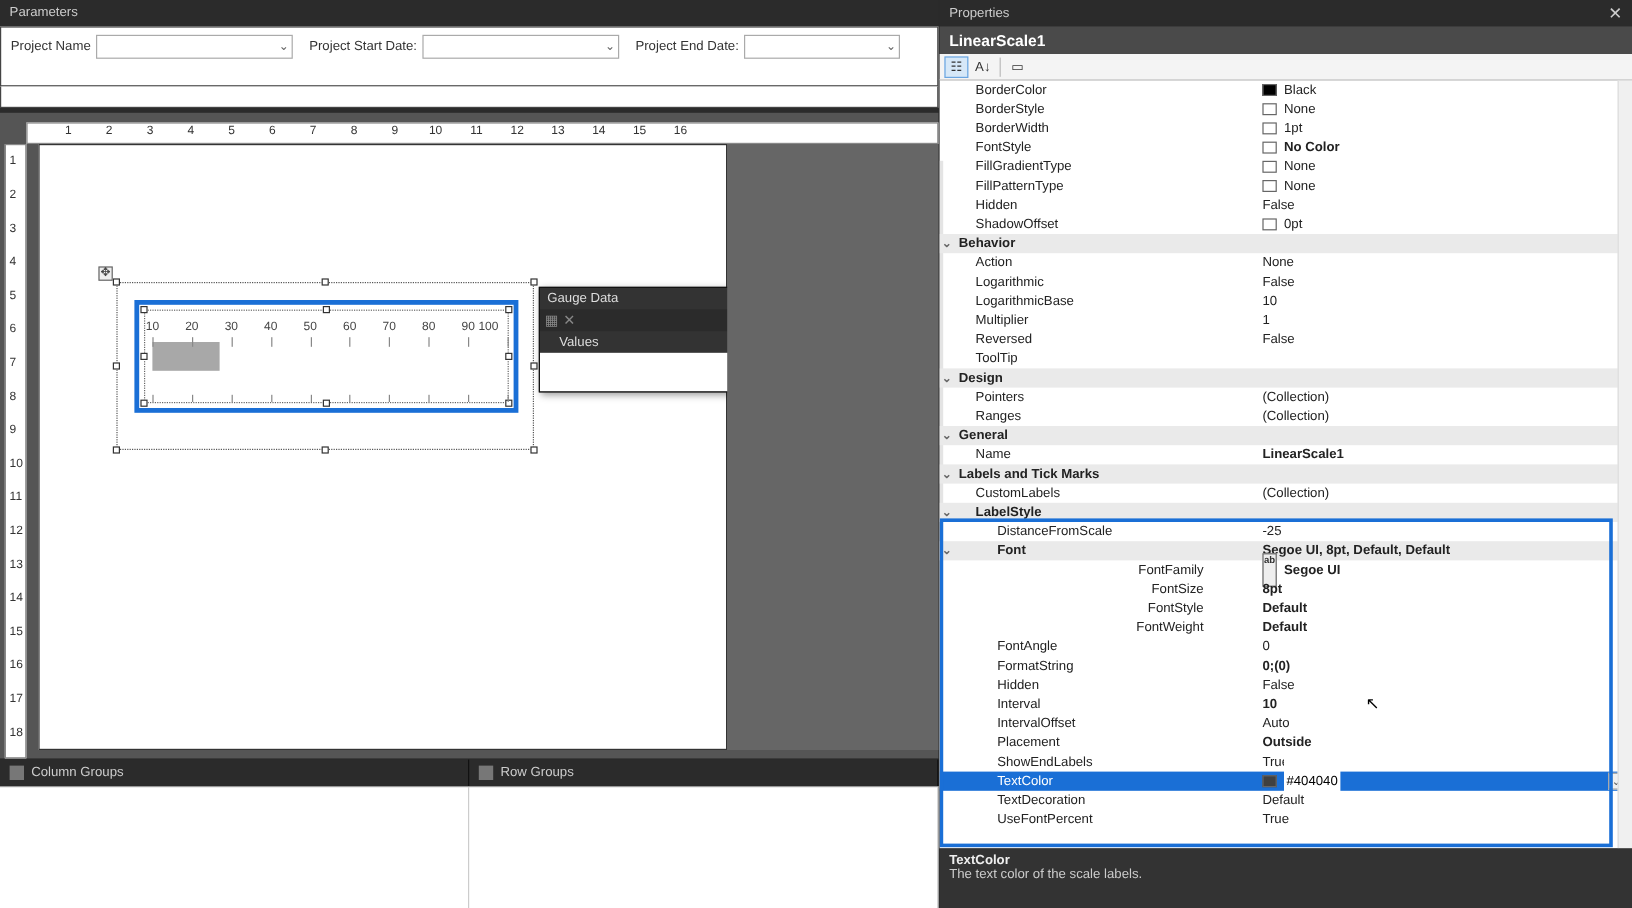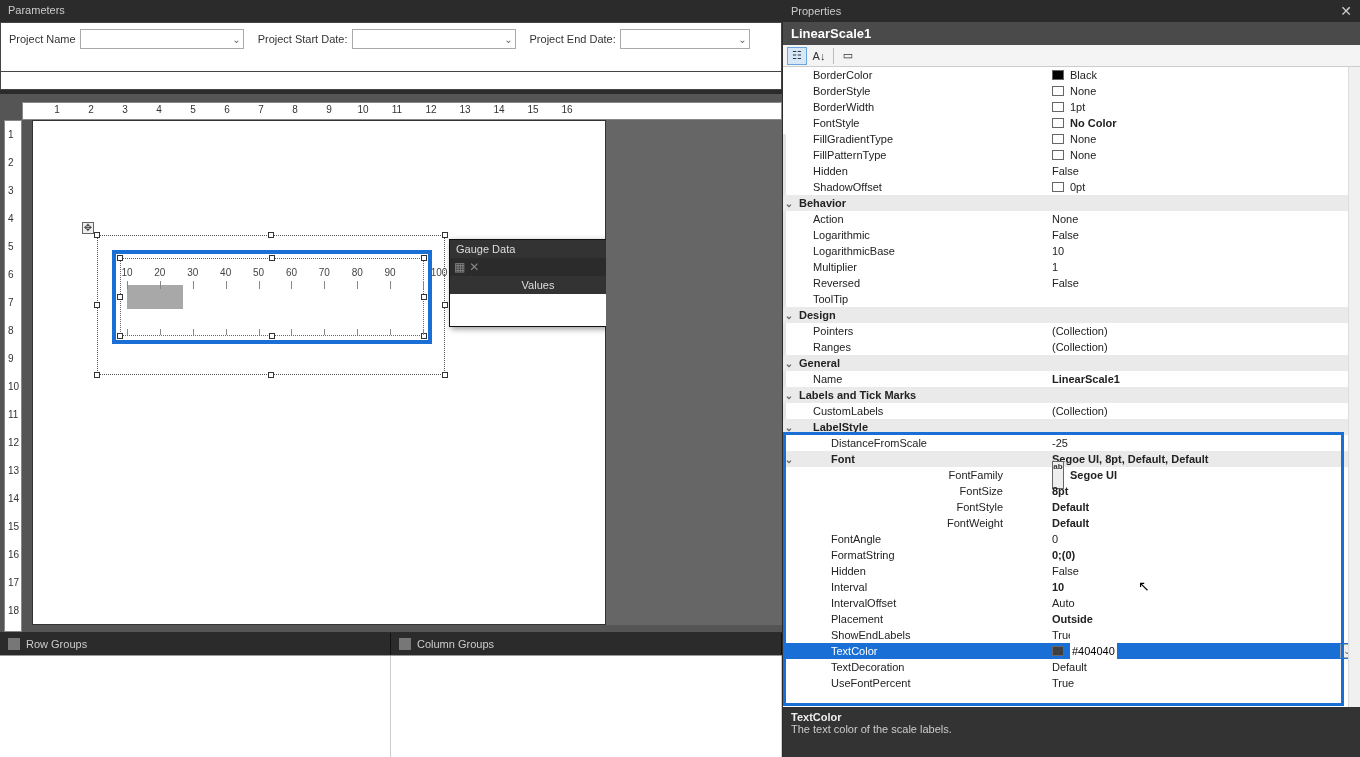--- a/index.html
+++ b/index.html
@@ -39,21 +39,21 @@
 .scale-tick { position: absolute; width: 1px; top: 0; background: #888; }
 .scale-tick.major { height: 8px; }
 .scale-lbl { position: absolute; top: -14px; font-size: 10px; color: #444; width: 24px; text-align: center; margin-left: -12px; }
 .pointer-bar { position: absolute; left: 6px; top: 26px; width: 56px; height: 24px; background: #a8a8a8; }
 
 
 .gauge-data { position: absolute; left: 416px; top: 118px; width: 178px; background: #2b2b2b; border: 1px solid #111; box-shadow: 2px 2px 6px rgba(0,0,0,.4); }
 .gauge-data .gd-head { background: #333; color: #ddd; padding: 3px 6px; font-size: 11px; }
 .gauge-data .gd-tools { background: #2b2b2b; padding: 2px 4px; display: flex; gap: 4px; }
 .gauge-data .gd-tools span { color: #888; font-size: 12px; }
-.gauge-data .gd-sub { background: #333; color: #ddd; padding: 3px 16px; font-size: 11px; text-align: center; }
+.gauge-data .gd-sub { background: #333; color: #ddd; padding: 3px 16px; font-size: 11px; }
 .gauge-data .gd-body { background: #fff; height: 32px; }
 
 
 .groups-bar { position: absolute; left: 0; top: 633px; width: 782px; height: 22px; background: #2b2b2b; display: flex; }
 .group-sec { width: 50%; padding: 4px 8px; color: #ccc; font-size: 11px; display: flex; align-items: center; gap: 6px; border-right: 1px solid #111; }
 .group-icon { width: 12px; height: 12px; display: inline-block; background: #777; }
 .groups-body { position: absolute; left: 0; top: 655px; width: 782px; height: 102px; background: #fff; border-top: 1px solid #999; display: flex; }
 .groups-body > div { width: 50%; border-right: 1px solid #ccc; }
 
 
@@ -198,21 +198,21 @@
               <span class="scale-lbl" style="left: 131.556px;">50</span>
               <div class="scale-tick major" style="left: 131.556px;"></div>
               <span class="scale-lbl" style="left: 164.444px;">60</span>
               <div class="scale-tick major" style="left: 164.444px;"></div>
               <span class="scale-lbl" style="left: 197.333px;">70</span>
               <div class="scale-tick major" style="left: 197.333px;"></div>
               <span class="scale-lbl" style="left: 230.222px;">80</span>
               <div class="scale-tick major" style="left: 230.222px;"></div>
               <span class="scale-lbl" style="left: 263.111px;">90</span>
               <div class="scale-tick major" style="left: 263.111px;"></div>
-              <span class="scale-lbl" style="left: 312px; text-align: center;">100</span>
+              <span class="scale-lbl" style="left: 280px; text-align: center;">100</span>
               <div class="scale-tick major" style="left: 296px;"></div>
               <div class="scale-tick" style="left: 0px; top: 48px; height: 6px; background: rgb(136, 136, 136);"></div>
               <div class="scale-tick" style="left: 32.8889px; top: 48px; height: 6px; background: rgb(136, 136, 136);"></div>
               <div class="scale-tick" style="left: 65.7778px; top: 48px; height: 6px; background: rgb(136, 136, 136);"></div>
               <div class="scale-tick" style="left: 98.6667px; top: 48px; height: 6px; background: rgb(136, 136, 136);"></div>
               <div class="scale-tick" style="left: 131.556px; top: 48px; height: 6px; background: rgb(136, 136, 136);"></div>
               <div class="scale-tick" style="left: 164.444px; top: 48px; height: 6px; background: rgb(136, 136, 136);"></div>
               <div class="scale-tick" style="left: 197.333px; top: 48px; height: 6px; background: rgb(136, 136, 136);"></div>
               <div class="scale-tick" style="left: 230.222px; top: 48px; height: 6px; background: rgb(136, 136, 136);"></div>
               <div class="scale-tick" style="left: 263.111px; top: 48px; height: 6px; background: rgb(136, 136, 136);"></div>
@@ -232,25 +232,25 @@
       <div class="gd-body"></div>
     </div>
 
   </div>
   <div class="dark-right"></div>
 </div>
 
 <div class="groups-bar">
   <div class="group-sec">
     <span class="group-icon"></span>
-    <span>Row Groups</span>
+    <span>Column Groups</span>
   </div>
   <div class="group-sec">
     <span class="group-icon"></span>
-    <span>Column Groups</span>
+    <span>Row Groups</span>
   </div>
 </div>
 <div class="groups-body">
   <div></div>
   <div></div>
 </div>
 
 <div class="props-panel">
   <div class="props-header">
     <span>Properties</span>

